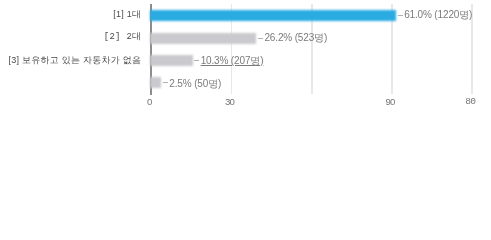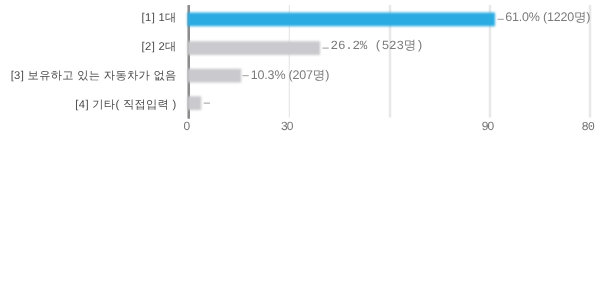--- a/index.html
+++ b/index.html
@@ -49,22 +49,22 @@
     </div>
   <div id="texts">
       <div class="tick" style="left: 129.2px; top: 97.3px;">0</div>
       <div class="tick" style="left: 209.476px; top: 97.3px;">30</div>
       <div class="tick" style="left: 289.752px; top: 97.3px; margin-top: 38px;">40</div>
       <div class="tick" style="left: 370.028px; top: 97.3px;">90</div>
       <div class="tick" style="left: 450.304px; top: 97.3px; font-family: Liberation Mono, monospace;">80</div>
       <div class="cat-label" style="top: 10px;">[1] 1대</div>
       <div class="dash" style="left: 397.642px; top: 14.5px; width: 5.3px;"></div>
       <div class="vlabel" style="left: 404.142px; top: 9.6px;">61.0% (1220명)</div>
-      <div class="cat-label" style="top: 33.3px;">[2] 2대</div>
+      <div class="cat-label" style="top: 33.3px; font-family: Liberation Mono, monospace;">[2] 2대</div>
       <div class="dash" style="left: 257.962px; top: 37.5px; width: 5.3px;"></div>
-      <div class="vlabel" style="left: 264.462px; top: 32.9px; font-family: Liberation Mono, monospace;">26.2% (523명)</div>
+      <div class="vlabel" style="left: 264.462px; top: 32.9px;">26.2% (523명)</div>
       <div class="cat-label" style="top: 56.2px;">[3] 보유하고 있는 자동차가 없음</div>
       <div class="dash" style="left: 194.142px; top: 59.8px; width: 5.3px;"></div>
-      <div class="vlabel" style="left: 200.642px; top: 55.8px;">10.3% (207명)</div>
-      <div class="cat-label" style="top: 79px;">[4] 기타( 직접입력 )</div>
+      <div class="vlabel" style="left: 200.642px; top: 55.8px; text-decoration: underline;">10.3% (207명)</div>
       <div class="dash" style="left: 162.834px; top: 82.3px; width: 5.3px;"></div>
+      <div class="vlabel" style="left: 169.334px; top: 78.6px;">2.5% (50명)</div>
     </div>
 </div>
 
 </body></html>

